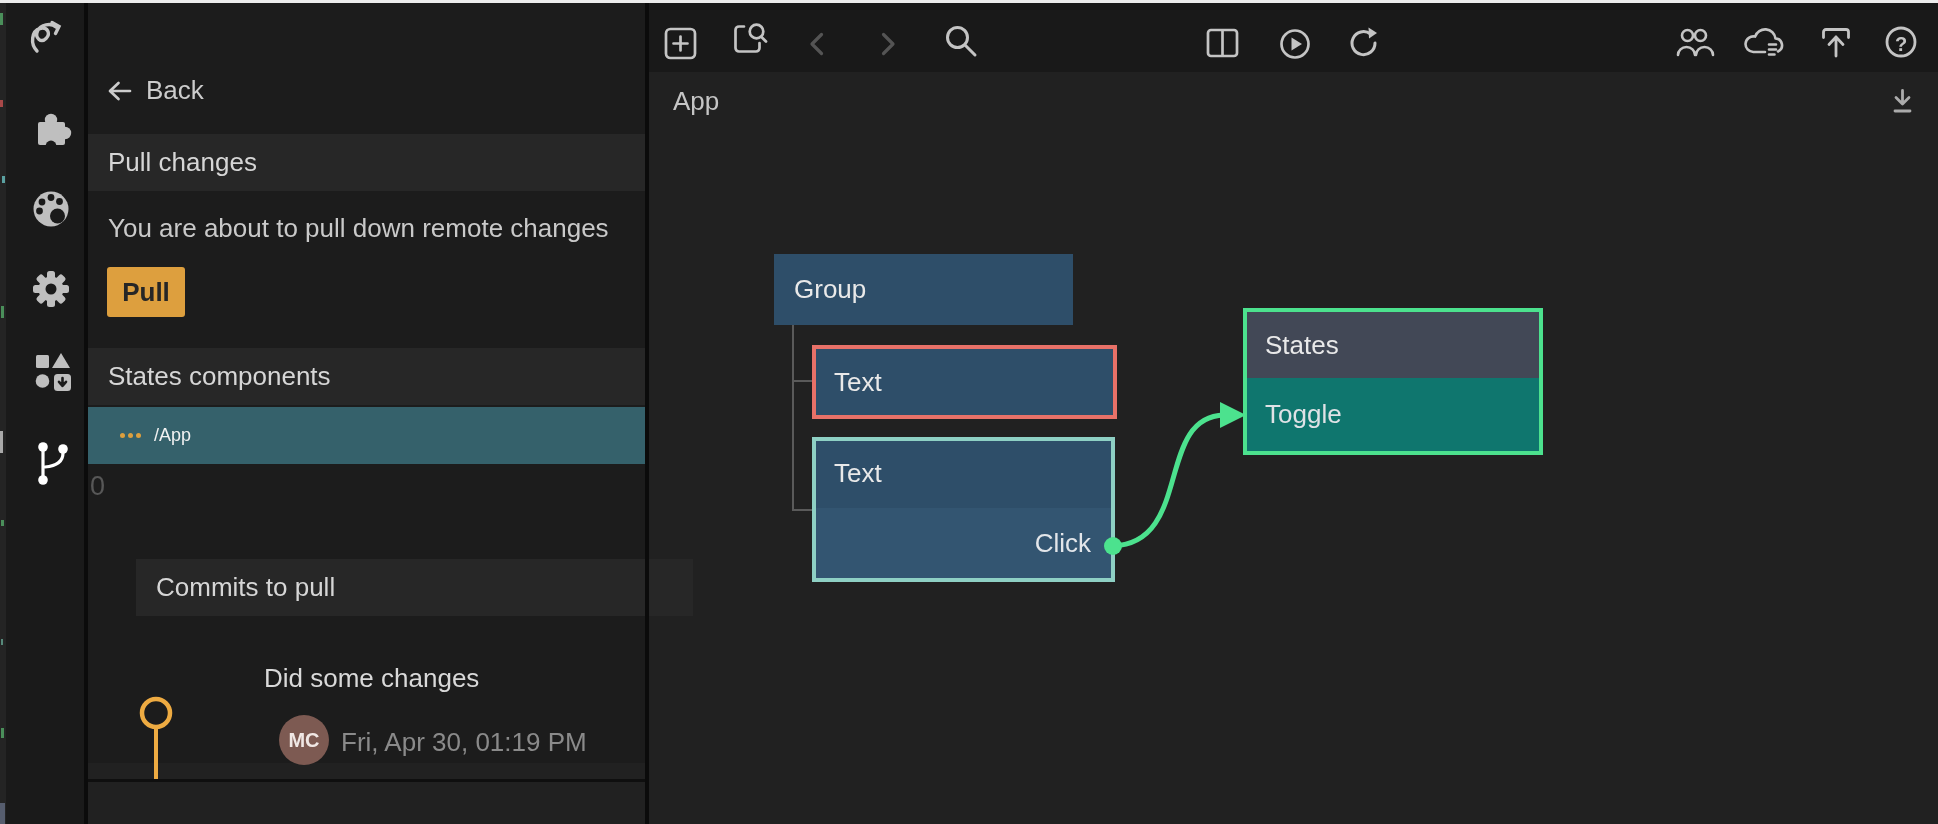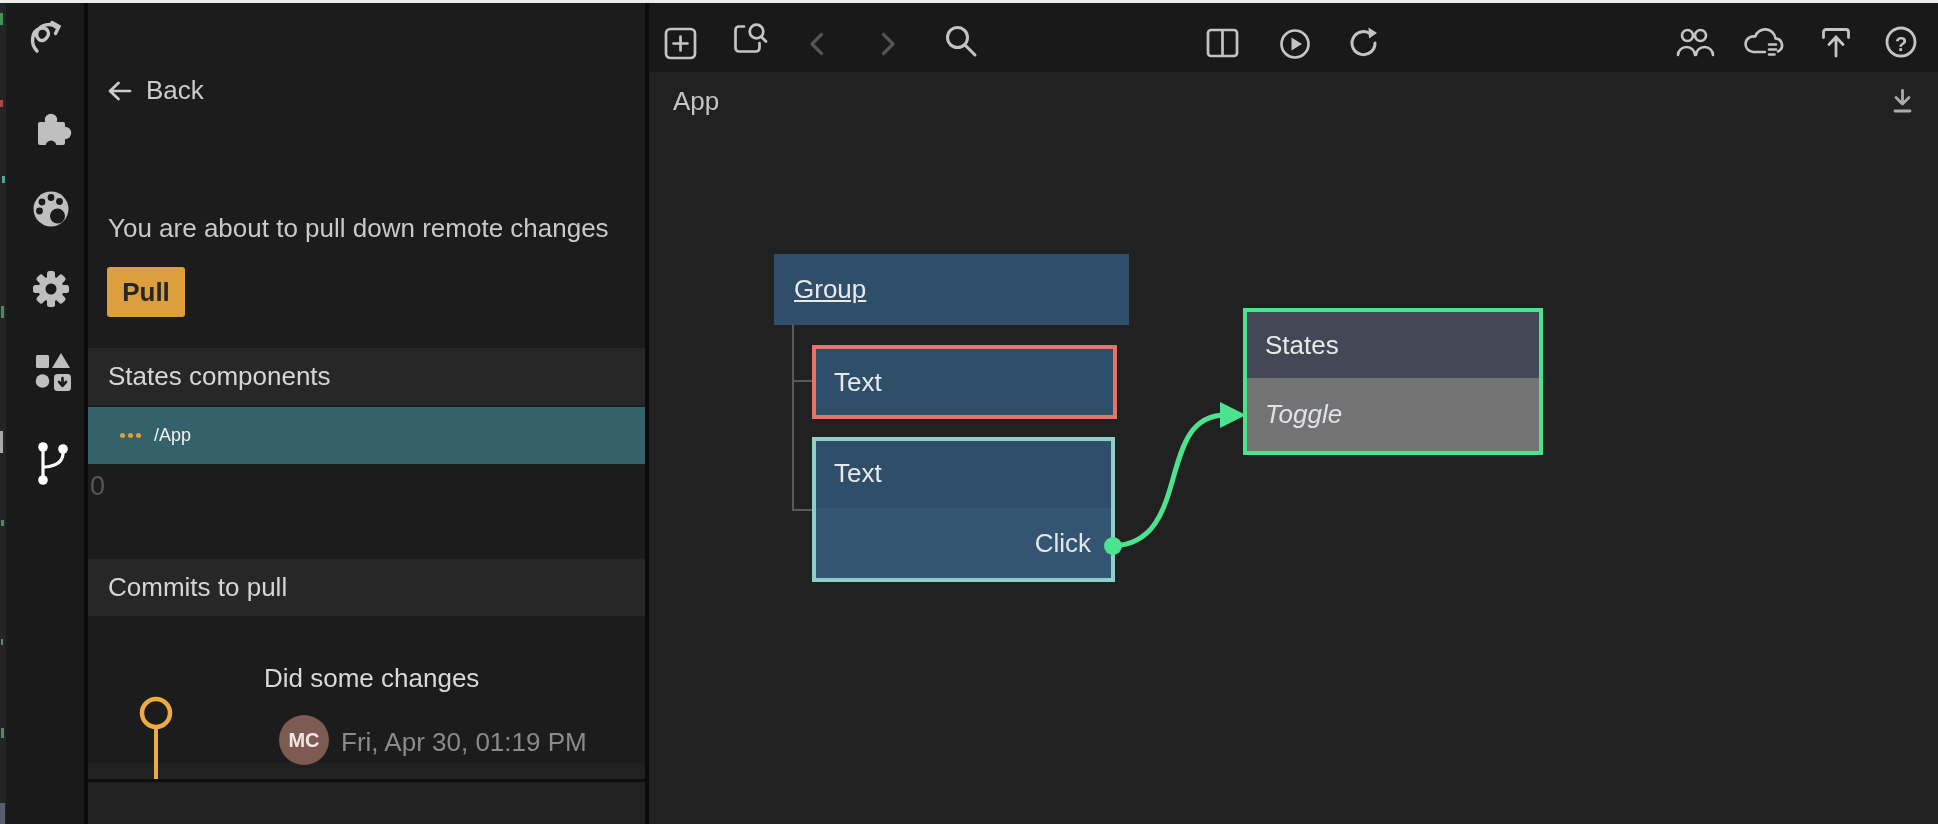--- a/index.html
+++ b/index.html
@@ -25,21 +25,21 @@
   
   .act-icon{position:absolute;cursor:pointer;}
 
   
   .back-btn{left:18px;top:72px;display:flex;align-items:center;gap:13px;cursor:pointer;}
   .back-label{font-size:26px;color:#cccccc;}
   .band{left:0;width:557px;height:57px;background:#272727;color:#d6d6d6;
         font-size:26px;line-height:57px;padding-left:20px;box-sizing:border-box;}
   .band-pull{top:131px;}
   .band-changed{top:345px;}
-  .band-commits{top:556px;}
+  .band-commits{top:556px;margin-left:48px;}
   .info-text{left:20px;top:210px;font-size:26px;color:#c9c9c9;white-space:nowrap;}
   .pull-btn{left:19px;top:264px;width:78px;height:50px;background:#dd9f3e;border:none;
             border-radius:3px;display:flex;align-items:center;justify-content:center;
             font-size:26px;font-weight:700;color:#262626;cursor:pointer;
             font-family:inherit;}
   .app-row{left:0;top:404px;width:557px;height:57px;background:#35616b;display:flex;
            align-items:center;padding-left:32px;box-sizing:border-box;cursor:pointer;}
   .dots{display:flex;gap:3px;margin-right:13px;}
   .dots i{width:5px;height:5px;border-radius:50%;background:#dd9f3e;}
   .app-row-label{font-size:18px;color:#f2f2f2;}
@@ -59,35 +59,35 @@
   .help-glyph{position:absolute;inset:0;display:flex;align-items:center;justify-content:center;
               color:#c4c4c4;font-size:20px;font-weight:700;}
 
   
   .breadcrumb{left:673px;top:86px;font-size:26px;color:#c5c5c5;cursor:pointer;}
   .dl-icon{left:1888px;top:87px;cursor:pointer;}
 
   
   .tree{background:#5a5a5a;}
   .node{box-sizing:border-box;font-size:26px;color:#e9e9e9;cursor:pointer;}
-  .node-group{left:774px;top:254px;width:355px;height:71px;background:#2e4e69;
-              display:flex;align-items:center;padding-left:20px;text-decoration:underline;}
+  .node-group{left:774px;top:254px;width:299px;height:71px;background:#2e4e69;
+              display:flex;align-items:center;padding-left:20px;}
   .node-text1{left:812px;top:345px;width:305px;height:74px;background:#2e4e69;
               border:4px solid #e87168;display:flex;align-items:center;padding-left:18px;}
   .node-text2{left:812px;top:437px;width:303px;height:145px;background:#2e4e69;
               border:4px solid #8ed0c4;}
   .node-text2 .lbl{position:absolute;left:18px;top:17px;}
   .out-row{position:absolute;left:0;right:0;top:67px;height:70px;background:#335571;
            display:flex;align-items:center;justify-content:flex-end;padding-right:20px;
            color:#e3e6ea;}
-  .node-states{left:1243px;top:308px;width:300px;height:147px;background:#737373;
+  .node-states{left:1243px;top:308px;width:300px;height:147px;background:#0f766e;
                border:4px solid #4ce28e;}
   .states-header{height:66px;background:#424856;display:flex;align-items:center;
                  padding-left:18px;}
-  .states-body{height:73px;display:flex;align-items:center;padding-left:18px;color:#dfe2e6;font-style:italic;}
+  .states-body{height:73px;display:flex;align-items:center;padding-left:18px;color:#dfe2e6;}
   .wire-layer{left:0;top:0;width:1938px;height:824px;pointer-events:none;z-index:5;}
 </style>
 </head>
 <body>
 
 <div id="screen">
 
   <div class="abs top-strip"></div>
 
   <div class="abs sliver">
@@ -170,20 +170,21 @@
 
   <div class="abs left-panel">
 
     <div class="abs back-btn">
       <svg width="27" height="26" viewBox="0 0 27 26">
         <path d="M24 13 H4.5 M12.5 5 L4 13 L12.5 21" stroke="#cccccc" stroke-width="2.7" fill="none" stroke-linecap="round" stroke-linejoin="round"></path>
       </svg>
       <span class="back-label">Back</span>
     </div>
 
+    <div class="abs band band-pull">Pull changes</div>
     <div class="abs info-text">You are about to pull down remote changes</div>
     <button class="abs pull-btn">Pull</button>
 
     <div class="abs band band-changed">States components</div>
 
     <div class="abs app-row">
       <span class="dots">
           <i></i>
           <i></i>
           <i></i>

